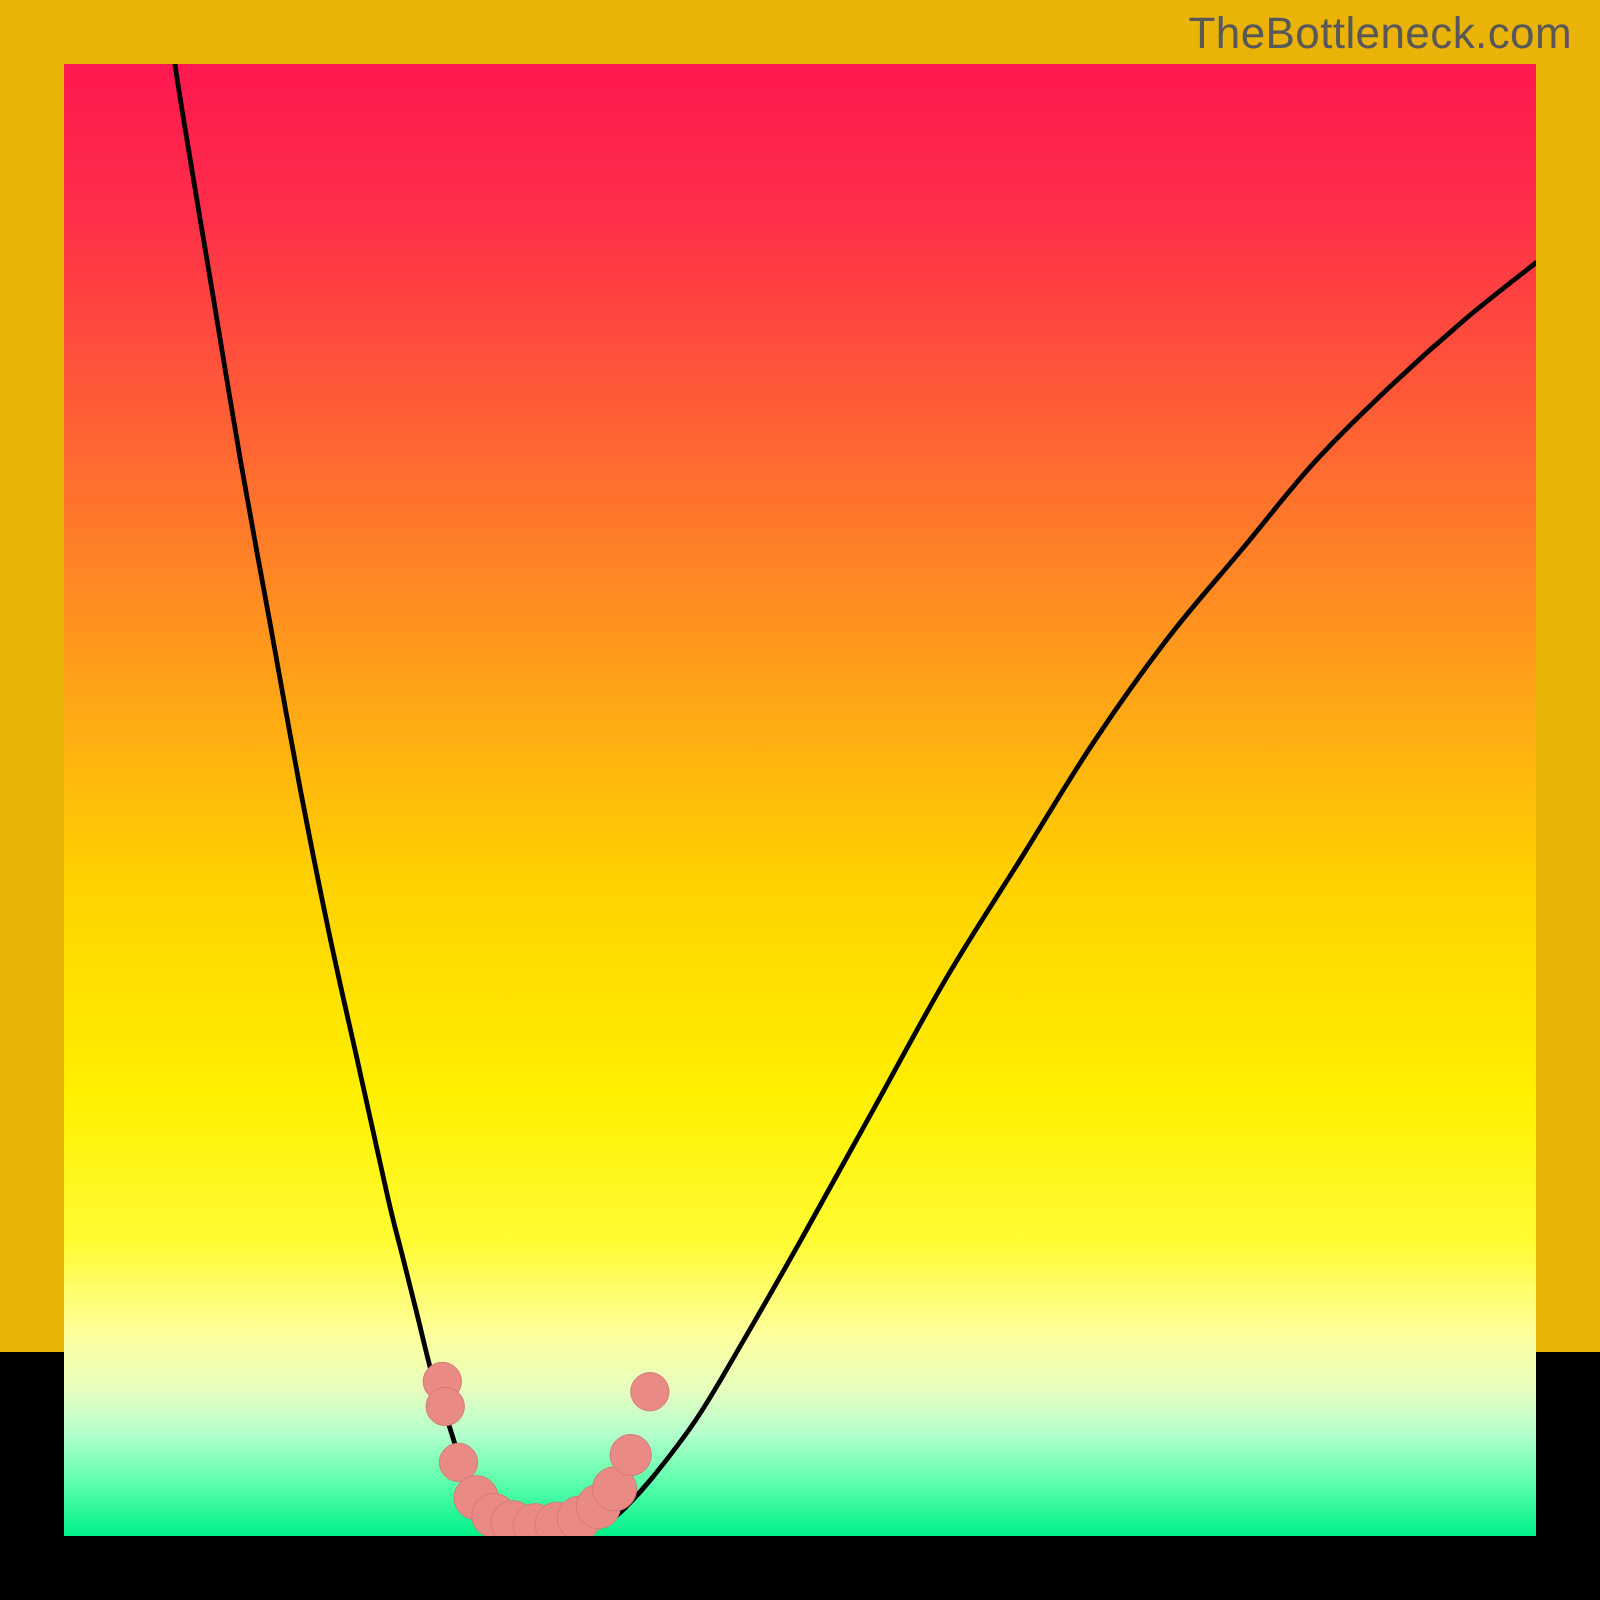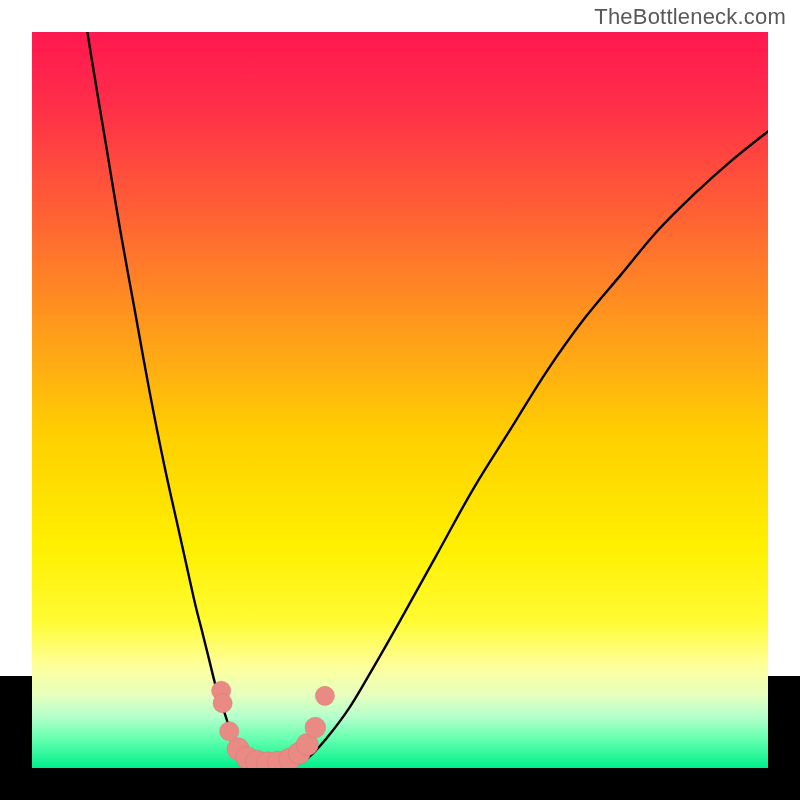--- a/index.html
+++ b/index.html
@@ -8,21 +8,21 @@
     width: 800px;
     height: 800px;
     background: #000;
     overflow: hidden;
     font-family: Arial, Helvetica, sans-serif;
   }
   .frame {
     position: absolute;
     left: 0; top: 0;
     width: 800px; height: 676px;
-    background: #ffffff;
+    background: #eab308;
   }
   .plot {
     position: absolute;
     left: 32px;
     top: 32px;
     width: 736px;
     height: 736px;
     overflow: hidden;
   }
   .gradient {

